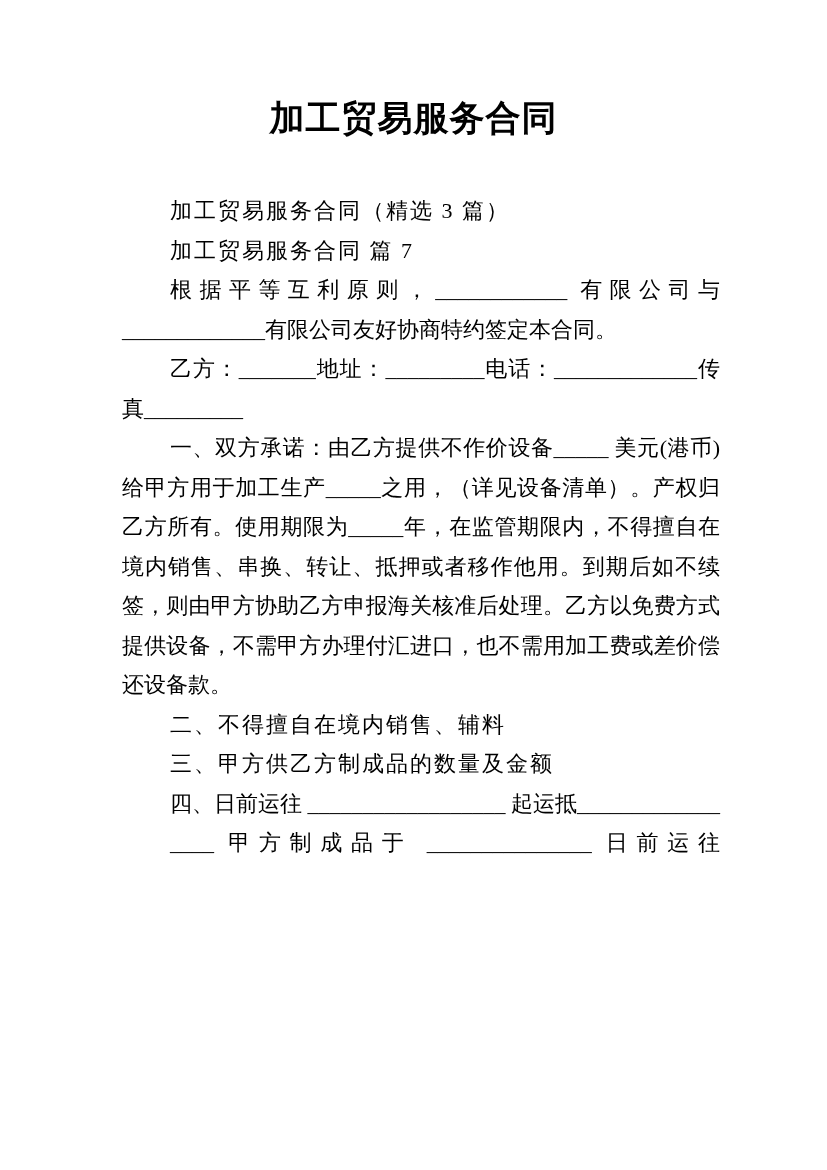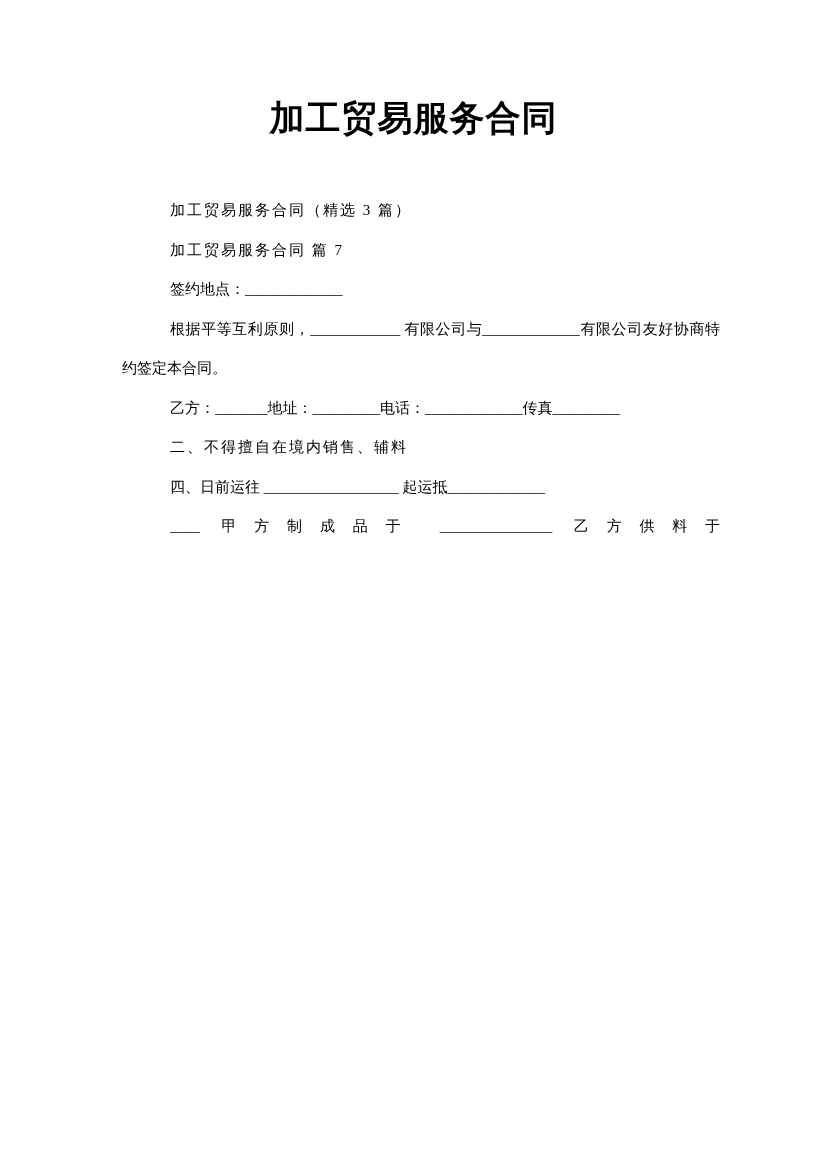--- a/index.html
+++ b/index.html
@@ -23,21 +23,21 @@
     font-size: 35px;
     line-height: 46px;
     font-weight: bold;
     letter-spacing: 1px;
   }
   .doc-body {
     position: absolute;
     left: 122px;
     top: 191px;
     width: 598px;
-    font-size: 15px;
+    font-size: 22px;
     line-height: 39.5px;
     text-align: justify;
   }
   .para {
     margin: 0;
     padding: 0;
     text-indent: 48px;
     word-break: normal;
     overflow-wrap: break-word;
   }
@@ -54,20 +54,21 @@
   }
 </style>
 </head>
 <body>
 
 <div class="page" data-name="document-page">
   <h1 class="doc-title" data-name="document-title">加工贸易服务合同</h1>
   <div class="doc-body" data-name="document-body">
       <p class="para" data-name="collection-heading">加工贸易服务合同（精选 3 篇）</p>
       <p class="para" data-name="piece-heading">加工贸易服务合同 篇 7</p>
-      <p class="para" data-name="signing-place-line">签约地点：_____________</p>
       <p class="para" data-name="preamble">根据平等互利原则，____________ 有限公司与_____________有限公司友好协商特约签定本合同。</p>
       <p class="para" data-name="party-b-line">乙方：_______地址：_________电话：_____________传真_________</p>
+      <p class="para" data-name="article-1">一、双方承诺：由乙方提供不作价设备_____ 美元(港币)给甲方用于加工生产_____之用，（详见设备清单）。产权归乙方所有。使用期限为_____年，在监管期限内，不得擅自在境内销售、串换、转让、抵押或者移作他用。到期后如不续签，则由甲方协助乙方申报海关核准后处理。乙方以免费方式提供设备，不需甲方办理付汇进口，也不需用加工费或差价偿还设备款。</p>
       <p class="para" data-name="article-2">二、不得擅自在境内销售、辅料</p>
+      <p class="para" data-name="article-3">三、甲方供乙方制成品的数量及金额</p>
       <p class="para" data-name="article-4">四、日前运往 __________________ 起运抵_____________</p>
-      <p class="para" data-name="finished-goods-line">____ 甲方制成品于 _______________ 乙方供料于</p>
+      <p class="para" data-name="finished-goods-line">____ 甲方制成品于 _______________ 日前运往</p>
     </div>
 </div>
 
 </body></html>

